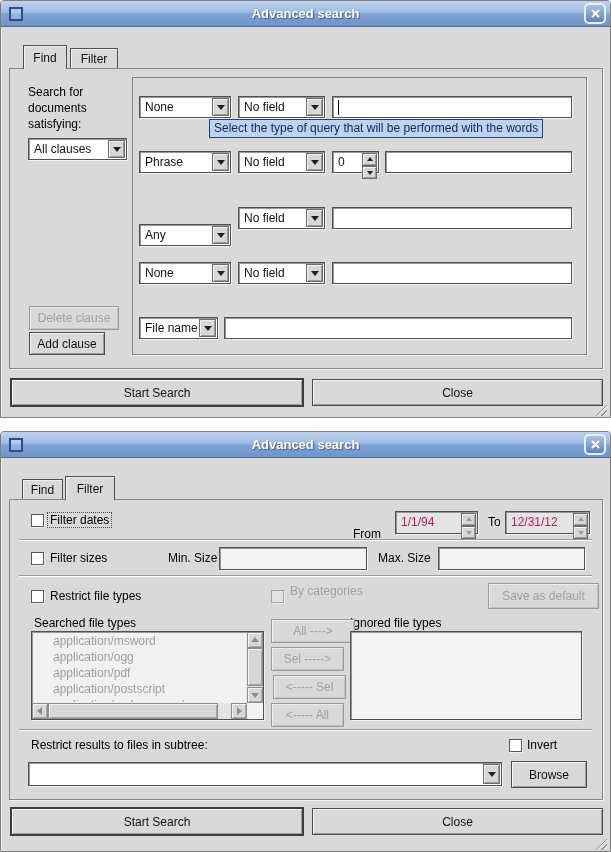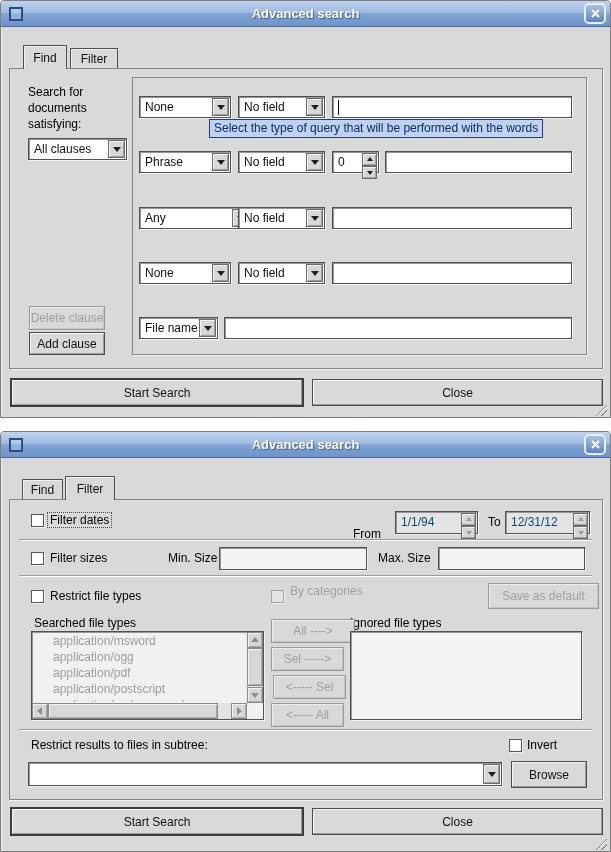--- a/index.html
+++ b/index.html
@@ -43,21 +43,21 @@
 .tri-d { width:0; height:0; border:4px solid transparent; border-top:5px solid #1f1f1f; margin-top:5px; }
 
 .spin .stext { position:absolute; left:5px; top:3px; font-size:12px; color:#111; }
 .sbtns { position:absolute; top:1px; right:1px; bottom:1px; width:15px; display:flex; flex-direction:column; }
 .sbtn { flex:1; background:#d7d7d7; border:1px solid #6c6c6c;
   box-shadow:inset 1px 1px 0 #f2f2f2, inset -1px -1px 0 #9d9d9d;
   display:flex; align-items:center; justify-content:center; }
 .tri-u-s { width:0;height:0;border:3px solid transparent;border-bottom:4px solid #222;margin-bottom:4px; }
 .tri-d-s { width:0;height:0;border:3px solid transparent;border-top:4px solid #222;margin-top:4px; }
 .spin.disabled { background:#e4e4e4; }
-.spin.disabled .stext { color:#0c4a6e;text-align:center; }
+.spin.disabled .stext { color:#be185d;text-align:center; }
 .spin.disabled .tri-u-s { border-bottom-color:#9a9a9a; }
 .spin.disabled .tri-d-s { border-top-color:#9a9a9a; }
 
 .btn { position:absolute; background:#d9d9d9; border:1px solid #4c4c4c;
   box-shadow:inset 1px 1px 0 #f5f5f5, inset -1px -1px 0 #9d9d9d;
   display:flex; align-items:center; justify-content:center; font-size:12px; color:#111; }
 .btn.default { border:2px solid #3d3d3d; }
 .btn.disabled { color:#a0a0a0; border-color:#9a9a9a;
   box-shadow:inset 1px 1px 0 #ededed, inset -1px -1px 0 #c2c2c2; }
 
@@ -120,21 +120,21 @@
 documents
 satisfying:</div>
 
     <div class="sunken combo" style="left:27px; top:137px; width:99px; height:22px;">
       <span class="ctext">All clauses</span>
       <span class="cbtn">
           <i class="tri-d"></i>
         </span>
     </div>
 
-    <div class="btn disabled" style="left:28px; top:305px; width:76px; height:24px;">
+    <div class="btn disabled" style="left:28px; top:305px; width:90px; height:24px;">
       <span>Delete clause</span>
     </div>
     <div class="btn" style="left:28px; top:331px; width:76px; height:23px;">
       <span>Add clause</span>
     </div>
 
     <div class="gframe" style="left:131px; top:76px; width:455px; height:278px;"></div>
 
     <div class="sunken combo" style="left:138px; top:95px; width:92px; height:22px;">
       <span class="ctext">None</span>
@@ -171,21 +171,21 @@
         <span class="sbtn">
             <i class="tri-u-s"></i>
           </span>
         <span class="sbtn">
             <i class="tri-d-s"></i>
           </span>
       </span>
     </div>
     <input class="sunken" style="left: 384px; top: 150px; width: 187px; height: 22px;" value="">
 
-    <div class="sunken combo" style="left:138px; top:206px; width:112px; height:22px;">
+    <div class="sunken combo" style="left:138px; top:223px; width:92px; height:22px;">
       <span class="ctext">Any</span>
       <span class="cbtn">
           <i class="tri-d"></i>
         </span>
     </div>
     <div class="sunken combo" style="left:237px; top:206px; width:87px; height:22px;">
       <span class="ctext">No field</span>
       <span class="cbtn">
           <i class="tri-d"></i>
         </span>

